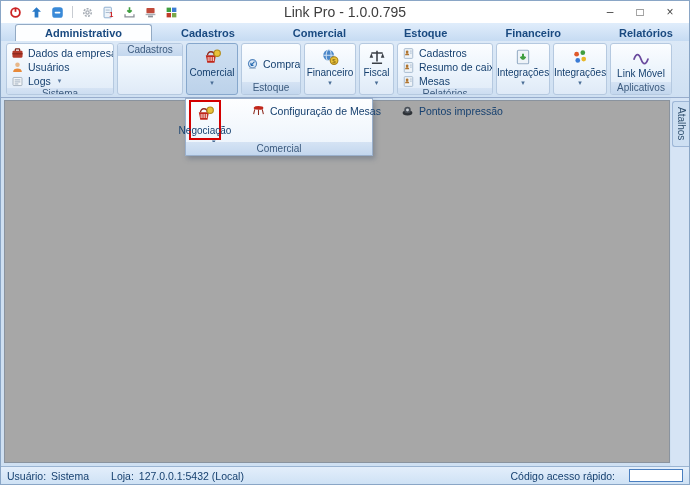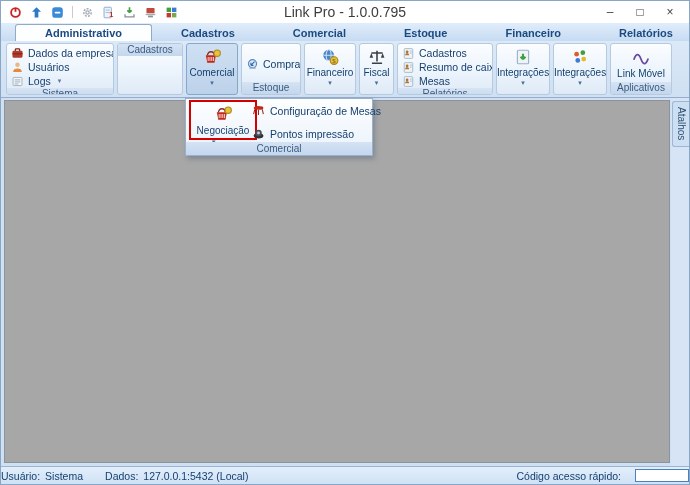--- a/index.html
+++ b/index.html
@@ -32,34 +32,34 @@
   .ico-lg { width:18px; height:18px; display:inline-block; }
   .bigbtn { flex:1; display:flex; flex-direction:column; align-items:center; padding-top:4px; gap:2px; cursor:default; }
   .bigbtn-label { font-size:10px; color:#16406f; text-align:center; line-height:10px; }
   .chev { font-size:7px; color:#4a6d96; line-height:6px; }
   .chev-sm { font-size:7px; color:#5a7aa0; margin-left:3px; }
   .pressed { background:linear-gradient(#cfe0f2,#bcd2ea); border-color:#86a7cc; }
 
   
   .ddpanel { position:absolute; left:184px; top:97px; width:188px; height:58px; background:linear-gradient(#fdfeff,#eaf2fb); border:1px solid #9ab0cc; box-shadow:2px 3px 5px rgba(60,80,110,.35); z-index:20; }
   .dd-footer { position:absolute; left:0; right:0; bottom:0; height:13px; line-height:13px; text-align:center; font-size:10px; color:#3b5a7e; background:linear-gradient(#d5e3f4,#c3d7ee); }
-  .dd-annot { position:absolute; left:3px; top:1px; width:68px; height:40px; border:2px solid #d40000; display:flex; flex-direction:column; align-items:center; justify-content:center; gap:2px; }
+  .dd-annot { position:absolute; left:3px; top:1px; width:32px; height:40px; border:2px solid #d40000; display:flex; flex-direction:column; align-items:center; justify-content:center; gap:2px; }
   .dd-annot .lbl { font-size:10px; color:#16406f; }
   .dd-chev { position:absolute; left:26px; top:40px; }
-  .dd-items { position:absolute; left:66px; top:5px; display:flex; flex-direction:column; gap:10px; }
+  .dd-items { position:absolute; left:66px; top:5px; display:flex; gap:20px; }
   .dd-item { display:flex; align-items:center; gap:5px; font-size:10.5px; color:#16406f; white-space:nowrap; cursor:default; }
 
   
   .content { position:relative; flex:1; background:#cfe0f2; }
   .canvas { position:absolute; left:3px; top:2px; right:19px; bottom:3px; background:#a7a7a7; border:1px solid #8a939e; }
   .side-strip { position:absolute; right:0; top:0; bottom:0; width:18px; background:#d6e4f5; }
   .atalhos-tab { position:absolute; right:0; top:3px; width:17px; height:46px; background:#cddff2; border:1px solid #9db6d6; border-right:none; border-radius:3px 0 0 3px; display:flex; align-items:center; justify-content:center; writing-mode:vertical-rl; font-size:10px; color:#30506f; cursor:default; }
 
   
-  .statusbar { height:18px; background:linear-gradient(#e3eefb,#cfe2f5); border-top:1px solid #9ab4d2; display:flex; align-items:center; font-size:10.5px; color:#16406f; padding:0 0; flex:0 0 auto; }
+  .statusbar { height:18px; background:linear-gradient(#e3eefb,#cfe2f5); border-top:1px solid #9ab4d2; display:flex; align-items:center; font-size:10.5px; color:#16406f; padding:0 6px; flex:0 0 auto; }
   .sb-pair { display:flex; gap:5px; margin-right:22px; white-space:nowrap; }
   .sb-right { margin-left:auto; display:flex; align-items:flex-end; gap:14px; white-space:nowrap; }
   .quick-input { width:54px; height:13px; border:1px solid #4a7fc0; background:#fff; font-family:"Liberation Sans",sans-serif; font-size:10px; padding:0 2px; outline:none; }
 </style>
 </head>
 <body>
 
 <div class="window">
 
   <div class="titlebar">
@@ -338,21 +338,21 @@
       </div>
     </div>
   </div>
 
   <div class="statusbar">
     <span class="sb-pair">
       <span>Usuário:</span>
       <span>Sistema</span>
     </span>
     <span class="sb-pair">
-      <span>Dados:</span>
+      <span>Loja:</span>
       <span>127.0.0.1:5432 (Local)</span>
     </span>
     <span class="sb-right">
       <span>Código acesso rápido:</span>
       <input class="quick-input" type="text" value="" style="">
     </span>
   </div>
 
 </div>
 

